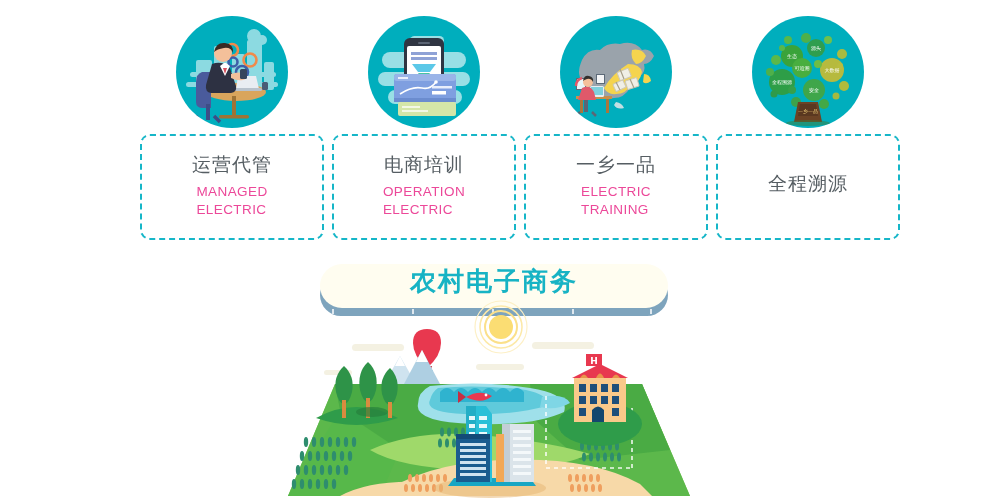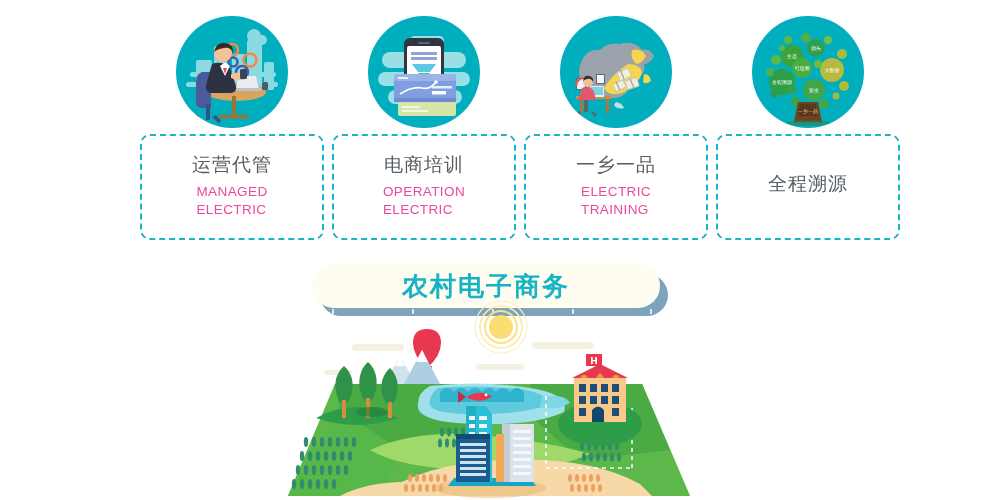--- a/index.html
+++ b/index.html
@@ -89,28 +89,27 @@
     position: absolute;
     left: 8px;
     top: 10px;
     width: 348px;
     height: 42px;
     background: #7ea4bd;
     border-radius: 24px;
   }
   .banner-face {
     position: absolute;
-    left: 0;
+    left: 8px;
     top: 0;
     width: 348px;
     height: 44px;
     background: #fffdf0;
     border-radius: 24px;
     display: flex;
-    align-items: center;
     justify-content: center;
   }
   .banner-title {
     font-size: 26px;
     font-weight: bold;
     color: #17b3c4;
     letter-spacing: 2px;
     white-space: nowrap;
   }
   .banner-ticks {

